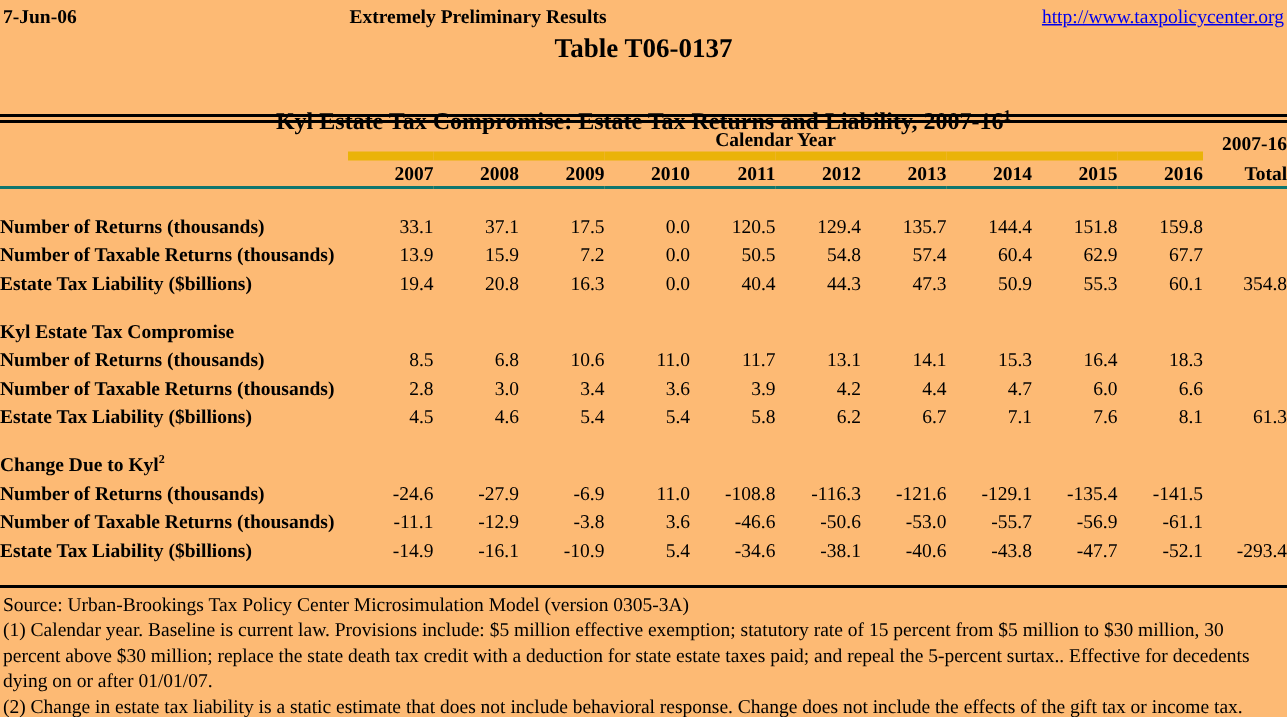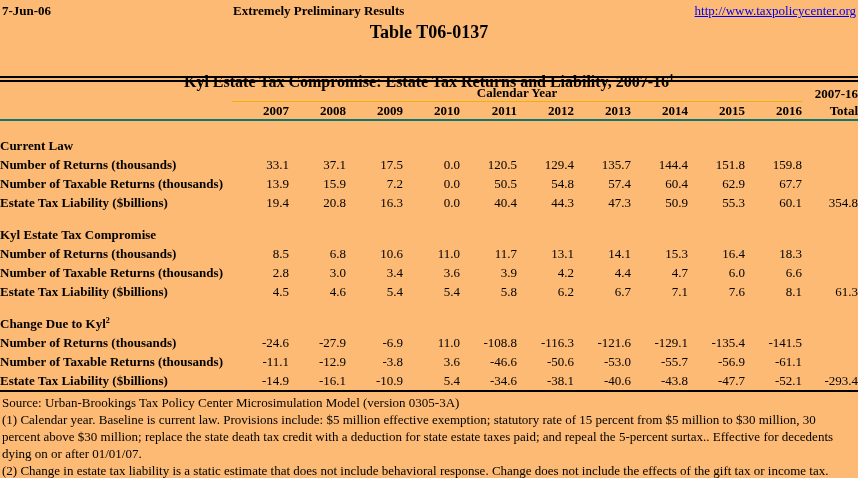--- a/index.html
+++ b/index.html
@@ -11,21 +11,21 @@
   .masthead-link a{color:#0000EE;text-decoration:underline;}
   .page-title{position:absolute;top:22px;left:0;width:858px;text-align:center;font-weight:bold;font-size:18px;}
   .page-subtitle{position:absolute;top:41px;left:0;width:858px;text-align:center;font-weight:bold;font-size:16px;margin-top:32px;}
   sup{font-size:0.62em;vertical-align:super;line-height:0;}
   .rule-top{position:absolute;top:76px;left:0;width:858px;height:2px;
             border-top:2px solid #000;border-bottom:2px solid #000;}
   .rule-bottom{position:absolute;top:390px;left:0;width:858px;height:0;border-top:2px solid #000;}
   table.results{position:absolute;top:84px;left:0;width:858px;border-collapse:collapse;table-layout:fixed;}
   table.results td{padding:0;font-size:13px;vertical-align:bottom;white-space:nowrap;overflow:visible;}
   tr.hdr1 td{height:17px;}
-  td.cy{text-align:center;font-weight:bold;border-bottom:1px solid #eab308;}
+  td.cy{text-align:center;font-weight:bold;border-bottom:6px solid #eab308;}
   td.period{text-align:right;font-weight:bold;padding-right:3px;}
   tr.hdr2 td{height:17px;border-bottom:2px solid #0f766e;}
   td.year,td.total-h{text-align:right;font-weight:bold;padding-right:4px;}
   tr.spacer-first td{height:14px;}
   tr.spacer td{height:13px;}
   td.sec-title{font-weight:bold;padding-left:2px;height:19px;}
   tr.datarow td{height:19px;}
   td.lbl{font-weight:bold;padding-left:10px;}
   td.num{text-align:right;padding-right:4px;}
   .notes{position:absolute;top:394px;left:2px;width:854px;line-height:17px;}
@@ -82,23 +82,20 @@
         <td class="year">2014</td>
         <td class="year">2015</td>
         <td class="year">2016</td>
         <td class="total-h">Total</td>
       </tr>
     </thead>
     <tbody>
         <tr class="spacer-first">
           <td colspan="12"></td>
         </tr>
-        <tr>
-          <td colspan="12" class="sec-title"><span>Current Law</span></td>
-        </tr>
         <tr class="datarow">
           <td class="lbl">Number of Returns (thousands)</td>
           <td class="num">33.1</td>
           <td class="num">37.1</td>
           <td class="num">17.5</td>
           <td class="num">0.0</td>
           <td class="num">120.5</td>
           <td class="num">129.4</td>
           <td class="num">135.7</td>
           <td class="num">144.4</td>

